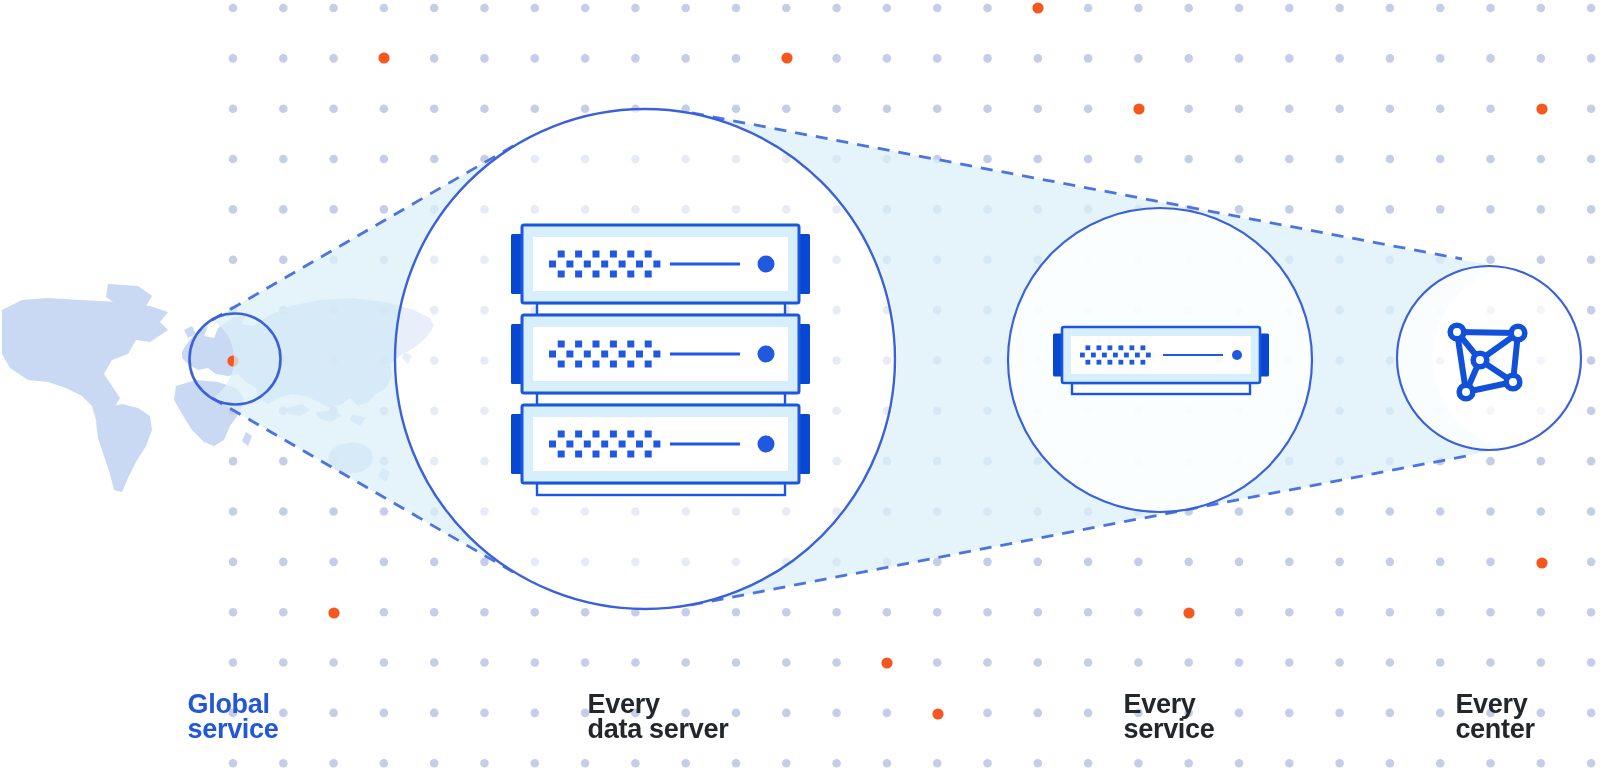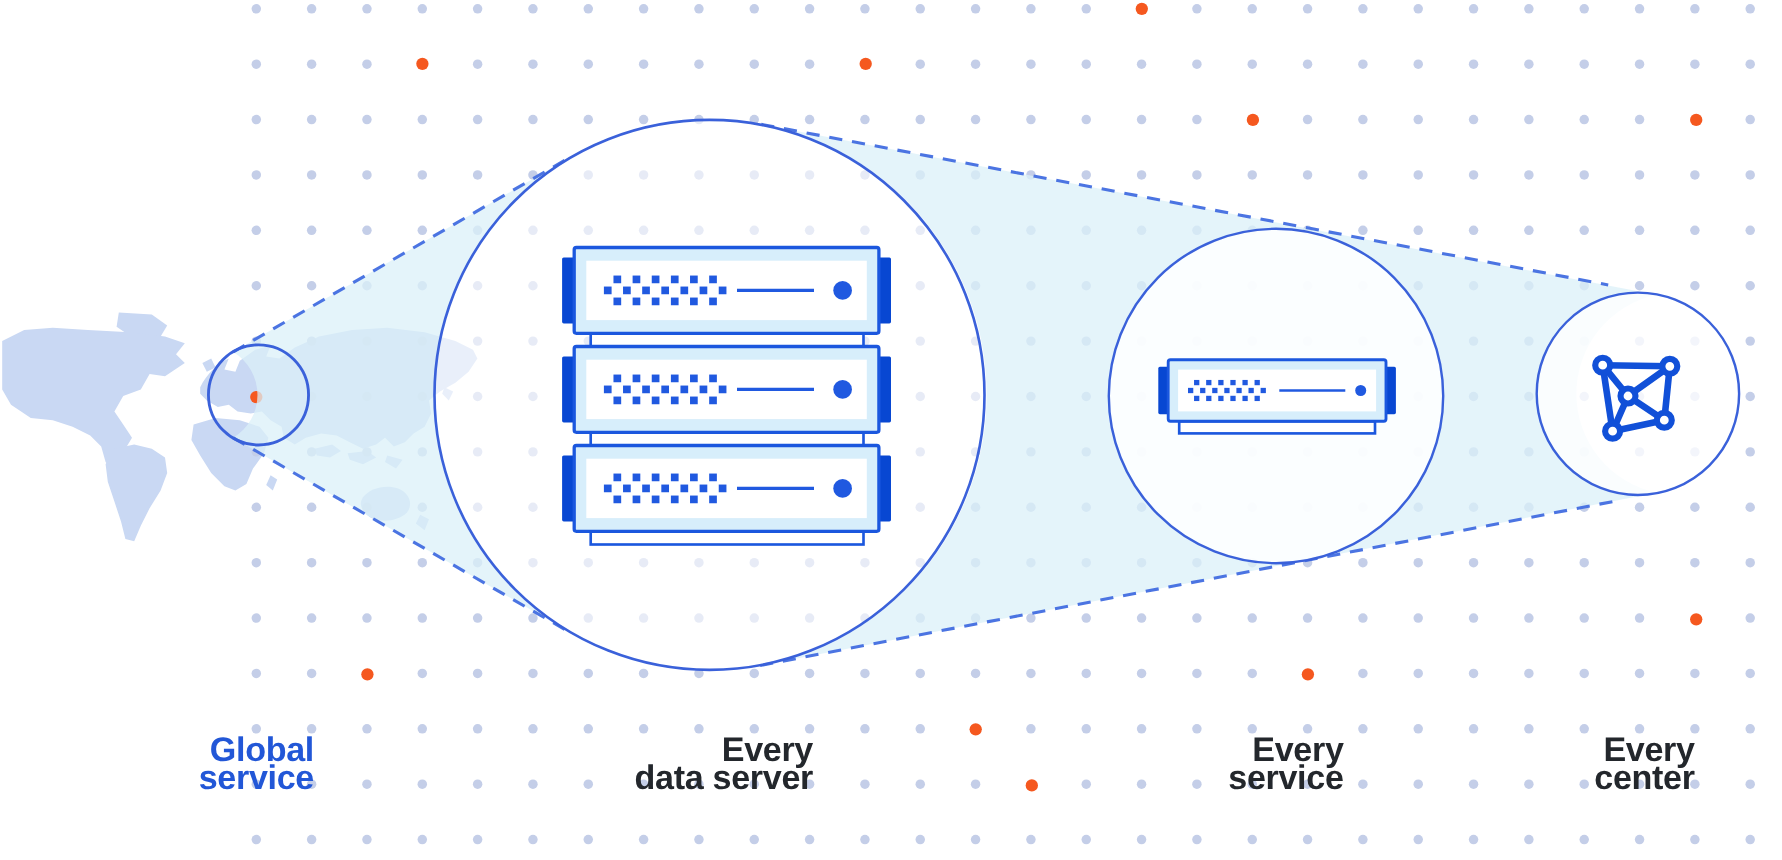--- a/index.html
+++ b/index.html
@@ -3,23 +3,23 @@
 <meta charset="utf-8">
 <style>
   html,body{margin:0;padding:0;}
   body{
     width:1620px;height:782px;position:relative;overflow:hidden;
     background:var(--background,#fff);
     font-family:"Liberation Sans", sans-serif;
   }
   #scene{position:absolute;left:0;top:0;}
   .stage-label{
-    position:absolute;top:669px;transform:translateX(-50%);
-    font-weight:700;font-size:31px;line-height:25px;letter-spacing:-0.3px;
-    text-align:right;color:var(--label_dark,#23272c);white-space:nowrap;
+    position:absolute;top:692px;transform:translateX(-50%);
+    font-weight:700;font-size:27px;line-height:25px;letter-spacing:-0.3px;
+    text-align:left;color:var(--label_dark,#23272c);white-space:nowrap;
   }
   .stage-label span{display:block;}
   .stage-label.blue{color:var(--label_blue,#2257d7);}
 </style>
 </head>
 <body style="--background: #ffffff; --label_dark: #23272c; --label_blue: #2257d7; --circle_stroke: #3a61da; --dash: #4b74e2; --beam: rgba(219,240,248,0.75); --map: #c9d8f3; --dot: #c4cee8; --orange: #f5581f; --server_border: #1b57de; --server_light: #d7eefb; --server_tab: #0847d2; --server_accent: #2059e0; --net: #1150d8;">
 
 <svg id="scene" width="1620" height="782" viewBox="0 0 1620 782">
 
   <g>

